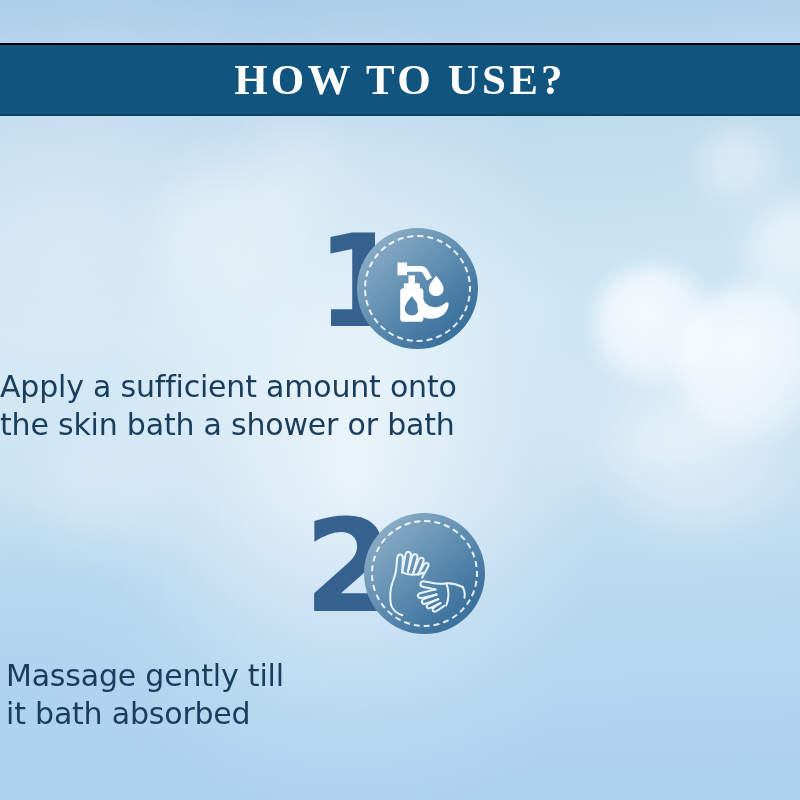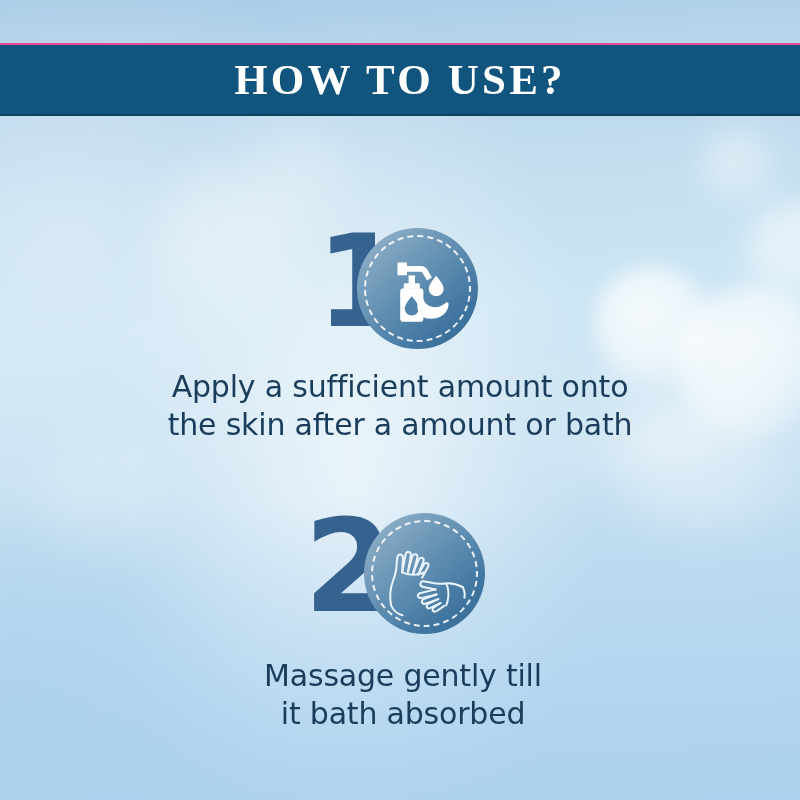--- a/index.html
+++ b/index.html
@@ -104,21 +104,21 @@
   }
 
   
   .banner {
     position: absolute;
     left: 0;
     top: 43px;
     width: 800px;
     height: 73px;
     background: #11557f;
-    border-top: 2px solid #ec4899;
+    border-top: 2px solid #000000;
     border-bottom: 2px solid #0c445f;
     box-sizing: border-box;
     display: flex;
     align-items: center;
     justify-content: center;
   }
   .banner-title {
     color: #ffffff;
     font-family: "Liberation Serif", "DejaVu Serif", serif;
     font-weight: bold;
@@ -126,21 +126,20 @@
     letter-spacing: 3.2px;
     line-height: 1;
     white-space: nowrap;
   }
 
   
   .step {
     position: absolute;
     left: 0;
     width: 800px;
-    text-align: center;
   }
   .step-1 { top: 228px; }
   .step-2 { top: 513px; }
 
   .badge-row {
     position: relative;
     height: 122px;
     width: 800px;
   }
   .step-number {
@@ -245,21 +244,21 @@
           <path d="M54.8 68.2 c4.6 5.6 7.0 9.1 7.0 12.2 c0 4.0 -3.1 7.0 -7.0 7.0 c-3.9 0 -7.0 -3.0 -7.0 -7.0 c0 -3.1 2.4 -6.6 7.0 -12.2 z" fill="#5285ab"></path>
 
           <path d="M79.2 47.8 c4.9 6.0 7.4 9.7 7.4 12.9 c0 4.2 -3.3 7.4 -7.4 7.4 c-4.1 0 -7.4 -3.2 -7.4 -7.4 c0 -3.2 2.5 -6.9 7.4 -12.9 z" fill="#ffffff"></path>
 
           <path d="M66.4 71.6 c2.0 4.8 6.1 7.6 11.4 7.6 c4.3 0 7.6 -1.6 10.6 -4.2 c1.5 -1.3 3.4 -0.5 3.2 1.6 c-0.6 6.6 -5.0 11.5 -11.3 13.3 c-2.6 0.7 -5.4 0.8 -8.3 0.7 c-2.9 -0.1 -5.4 -1.0 -7.4 -2.6 c-2.4 -2.0 -3.8 -5.0 -4.1 -8.6 l-0.2 -2.5 z" fill="#ffffff"></path>
         </svg>
       </div>
     </div>
     <div class="caption">
       <span class="ln">Apply a sufficient amount onto</span>
-      <span class="ln">the skin after a amount or bath</span>
+      <span class="ln">the skin bath a shower or bath</span>
     </div>
   </div>
 
   <div class="step step-2">
     <div class="badge-row">
       <div class="step-number">2</div>
       <div class="badge">
         <div class="badge-dash"></div>
         <svg class="badge-icon" viewBox="0 0 121 121">
           <g fill="none" stroke="#eaf4fb" stroke-width="2.0" stroke-linecap="round" stroke-linejoin="round">

